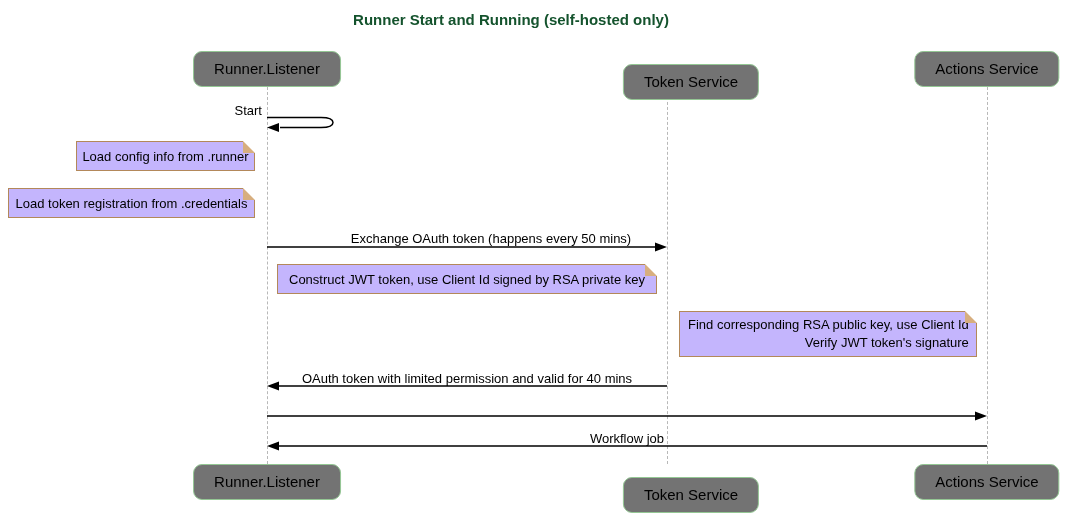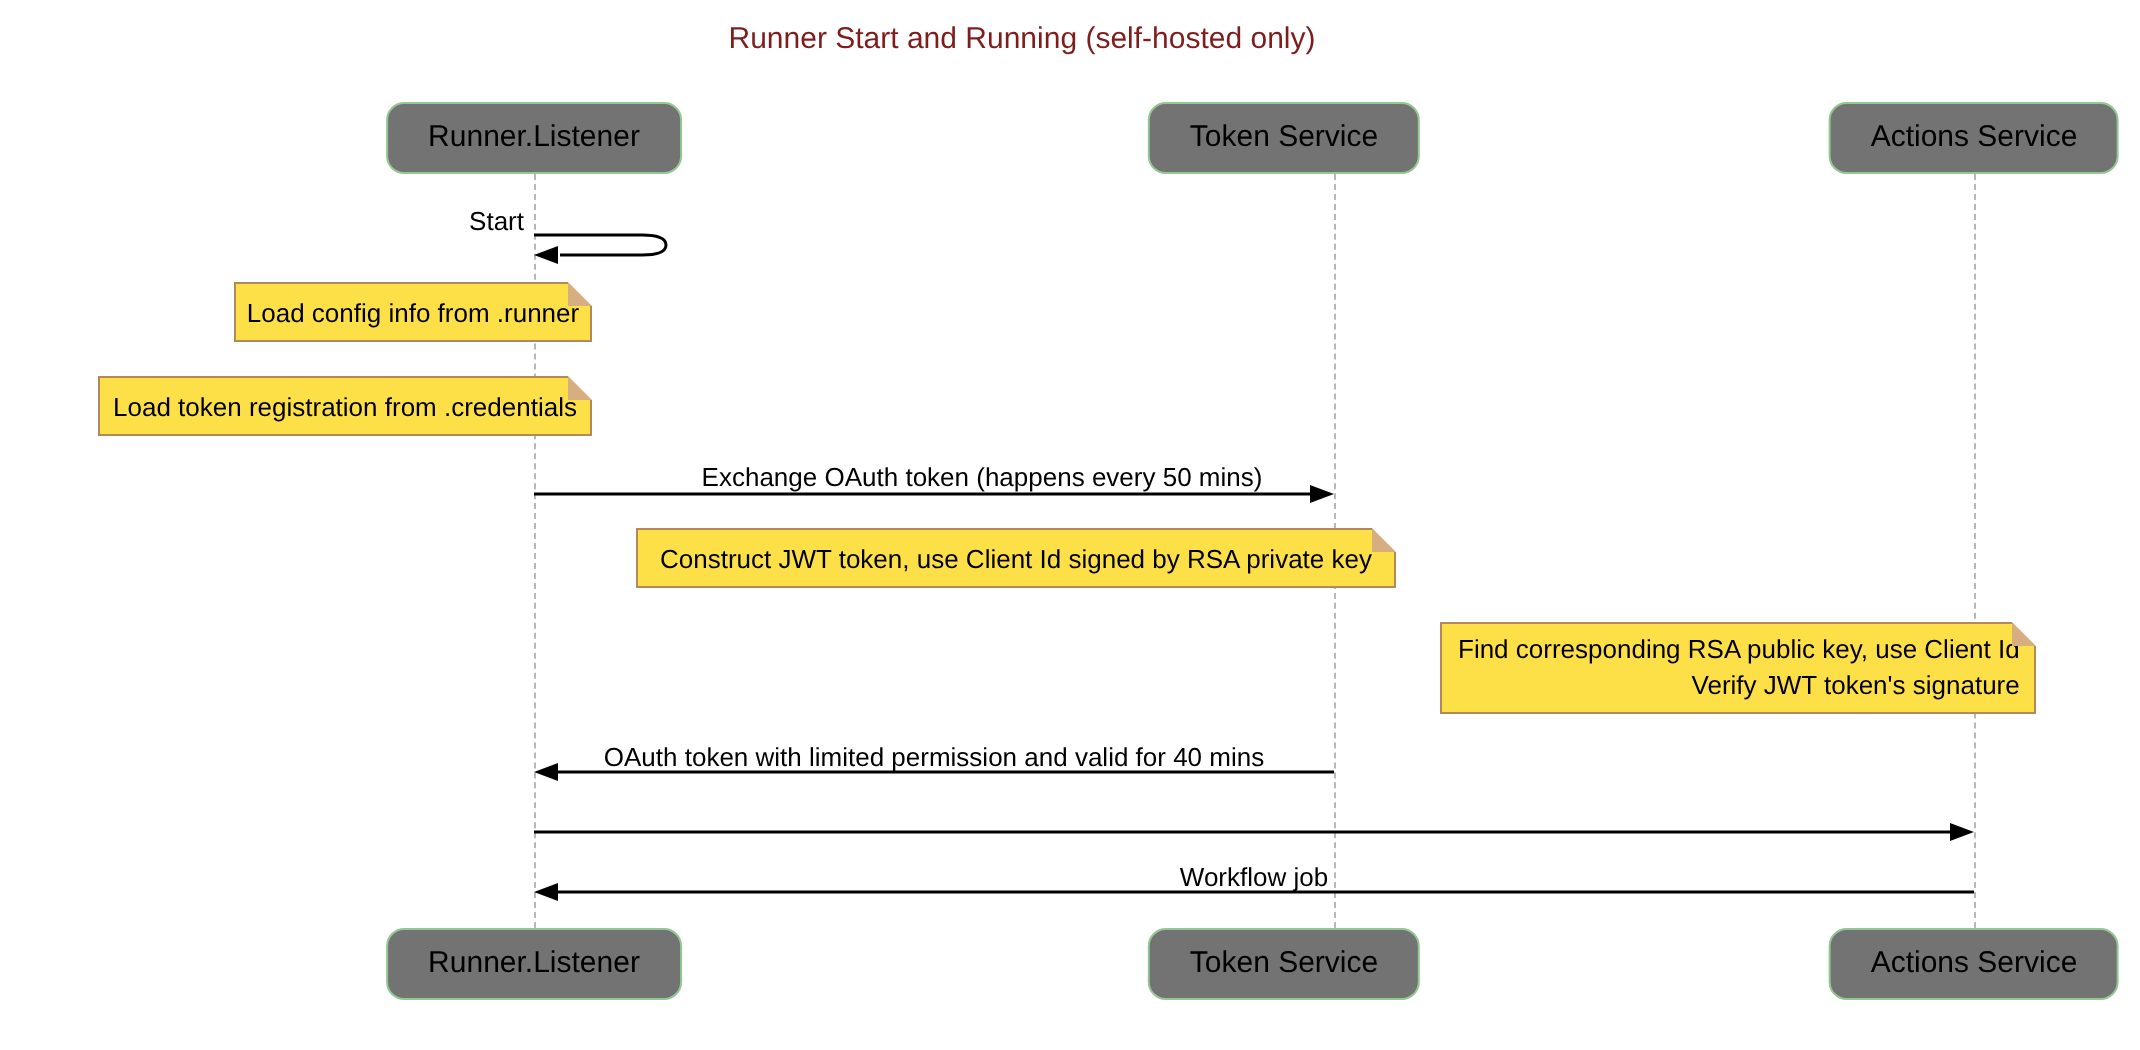--- a/index.html
+++ b/index.html
@@ -14,41 +14,41 @@
     background: #ffffff;
     overflow: hidden;
   }
   .title {
     position: absolute;
     top: 11px;
     left: 0;
     width: 1022px;
     text-align: center;
     font-size: 15px;
-    font-weight: normal;
-    color: #7f1d1d;
+    font-weight: bold;
+    color: #14532d;
   }
   .participant {
     position: absolute;
     height: 36px;
     line-height: 34px;
     padding: 0 20px;
     background: #737373;
     border: 1px solid #94c794;
     border-radius: 9px;
     font-size: 15px;
     color: #000;
     white-space: nowrap;
     transform: translateX(-50%);
     text-align: center;
   }
   .participant.top { top: 51px; }
   .participant.bottom { top: 464px; }
   .p1 { left: 267px; }
-  .p2 { left: 642px; }
+  .p2 { left: 691px; margin-top: 13px; }
   .p3 { left: 987px; }
   .lifeline {
     position: absolute;
     top: 87px;
     height: 377px;
     width: 0;
     border-left: 1px dashed #b8b8b8;
   }
   .arrow-layer {
     position: absolute;
@@ -61,29 +61,28 @@
     font-size: 13px;
     color: #000000;
     white-space: nowrap;
     transform: translateX(-50%);
   }
   .msg-label.right-align {
     transform: translateX(-100%);
   }
   .note {
     position: absolute;
-    background: #fde047;
+    background: #c4b5fd;
     border: 1px solid #b3885a;
     font-size: 13px;
     color: #000;
     white-space: pre;
     display: flex;
     align-items: center;
     padding: 4px 8px;
-    margin-left: 41px;
   }
   .note.center { justify-content: center; text-align: center; }
   .note::after {
     content: "";
     position: absolute;
     top: -1px;
     right: -1px;
     width: 0; height: 0;
     border-style: solid;
     border-width: 6px;

